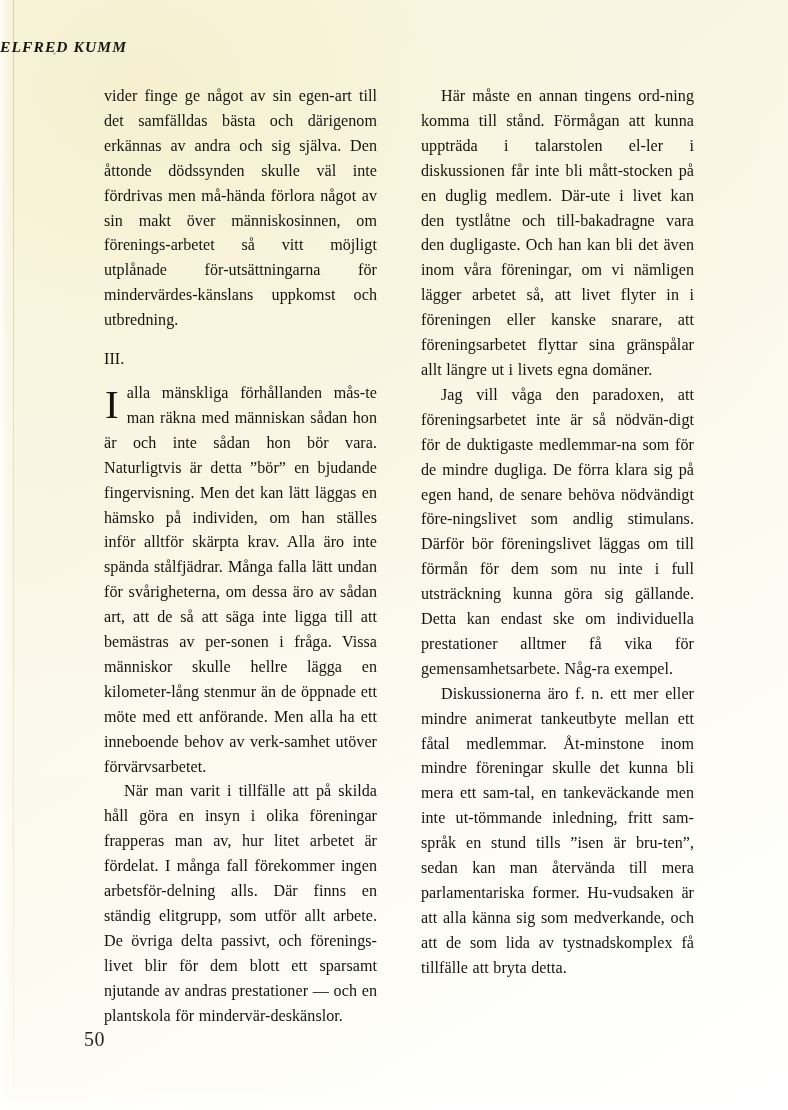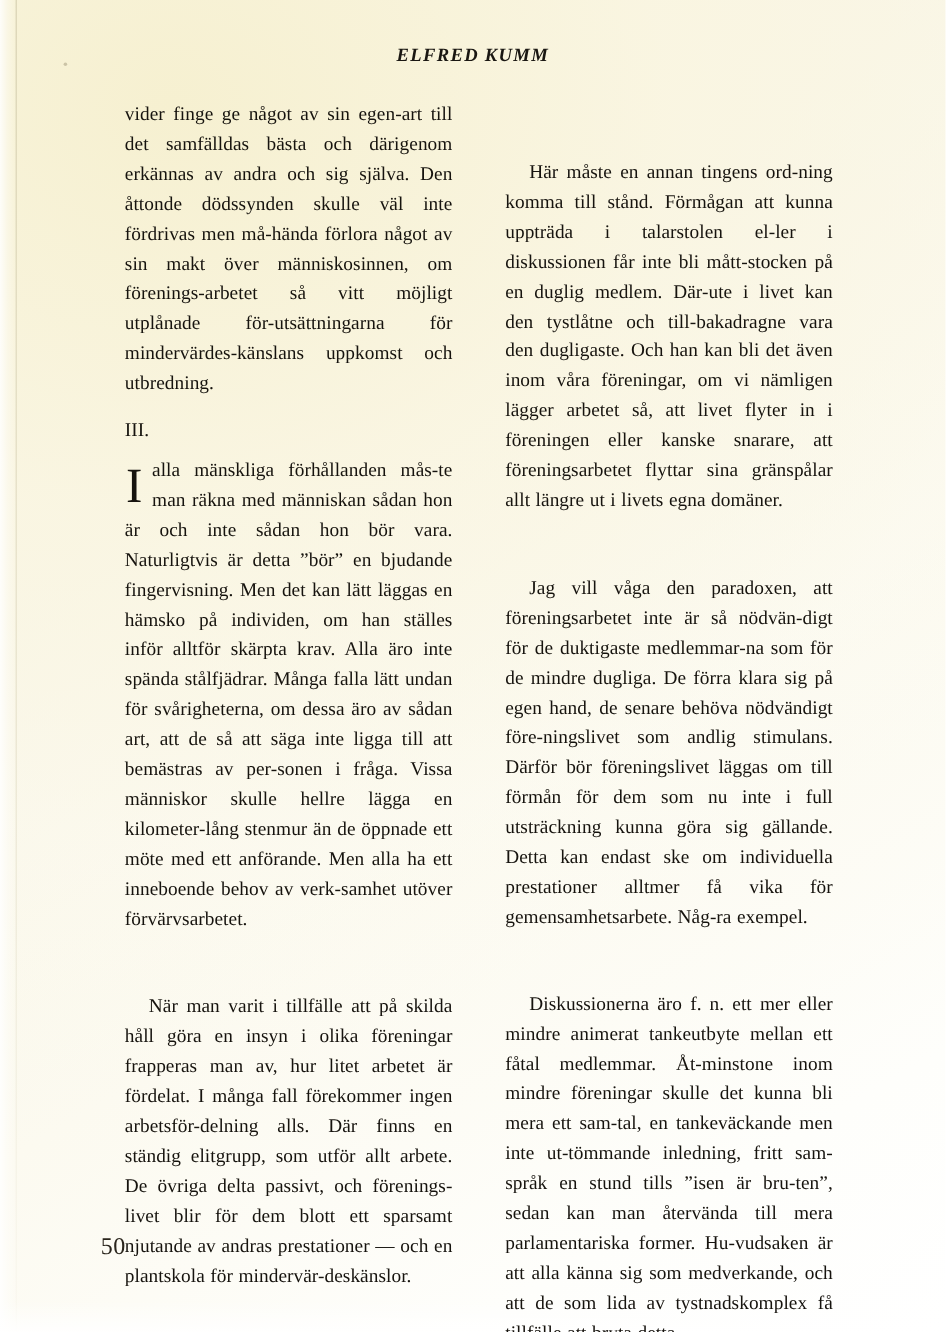--- a/index.html
+++ b/index.html
@@ -42,21 +42,21 @@
     background: linear-gradient(to top, rgba(255,255,255,0.9) 0%, rgba(255,255,255,0) 100%);
     pointer-events: none;
   }
 
   
   .running-head {
     position: absolute;
     left: 0;
     top: 38px;
     width: 788px;
-    text-align: center;
+    text-align: left;
     font-style: italic;
     font-weight: bold;
     font-size: 15.5px;
     letter-spacing: 1.1px;
     color: #1a1712;
   }
 
   
   .columns {
     position: absolute;
@@ -78,21 +78,20 @@
     text-align-last: left;
     font-size: 16.1px;
     line-height: 24.9px;
     letter-spacing: 0.05px;
     word-spacing: 0.5px;
     hyphens: manual;
   }
 
   .column p.indent {
     text-indent: 20px;
-    margin-top: 48px;
   }
 
   .column p + p {
     margin-top: 0;
   }
 
   
   .section-head {
     margin: 14px 0 9px 0 !important;
     text-align: center;

